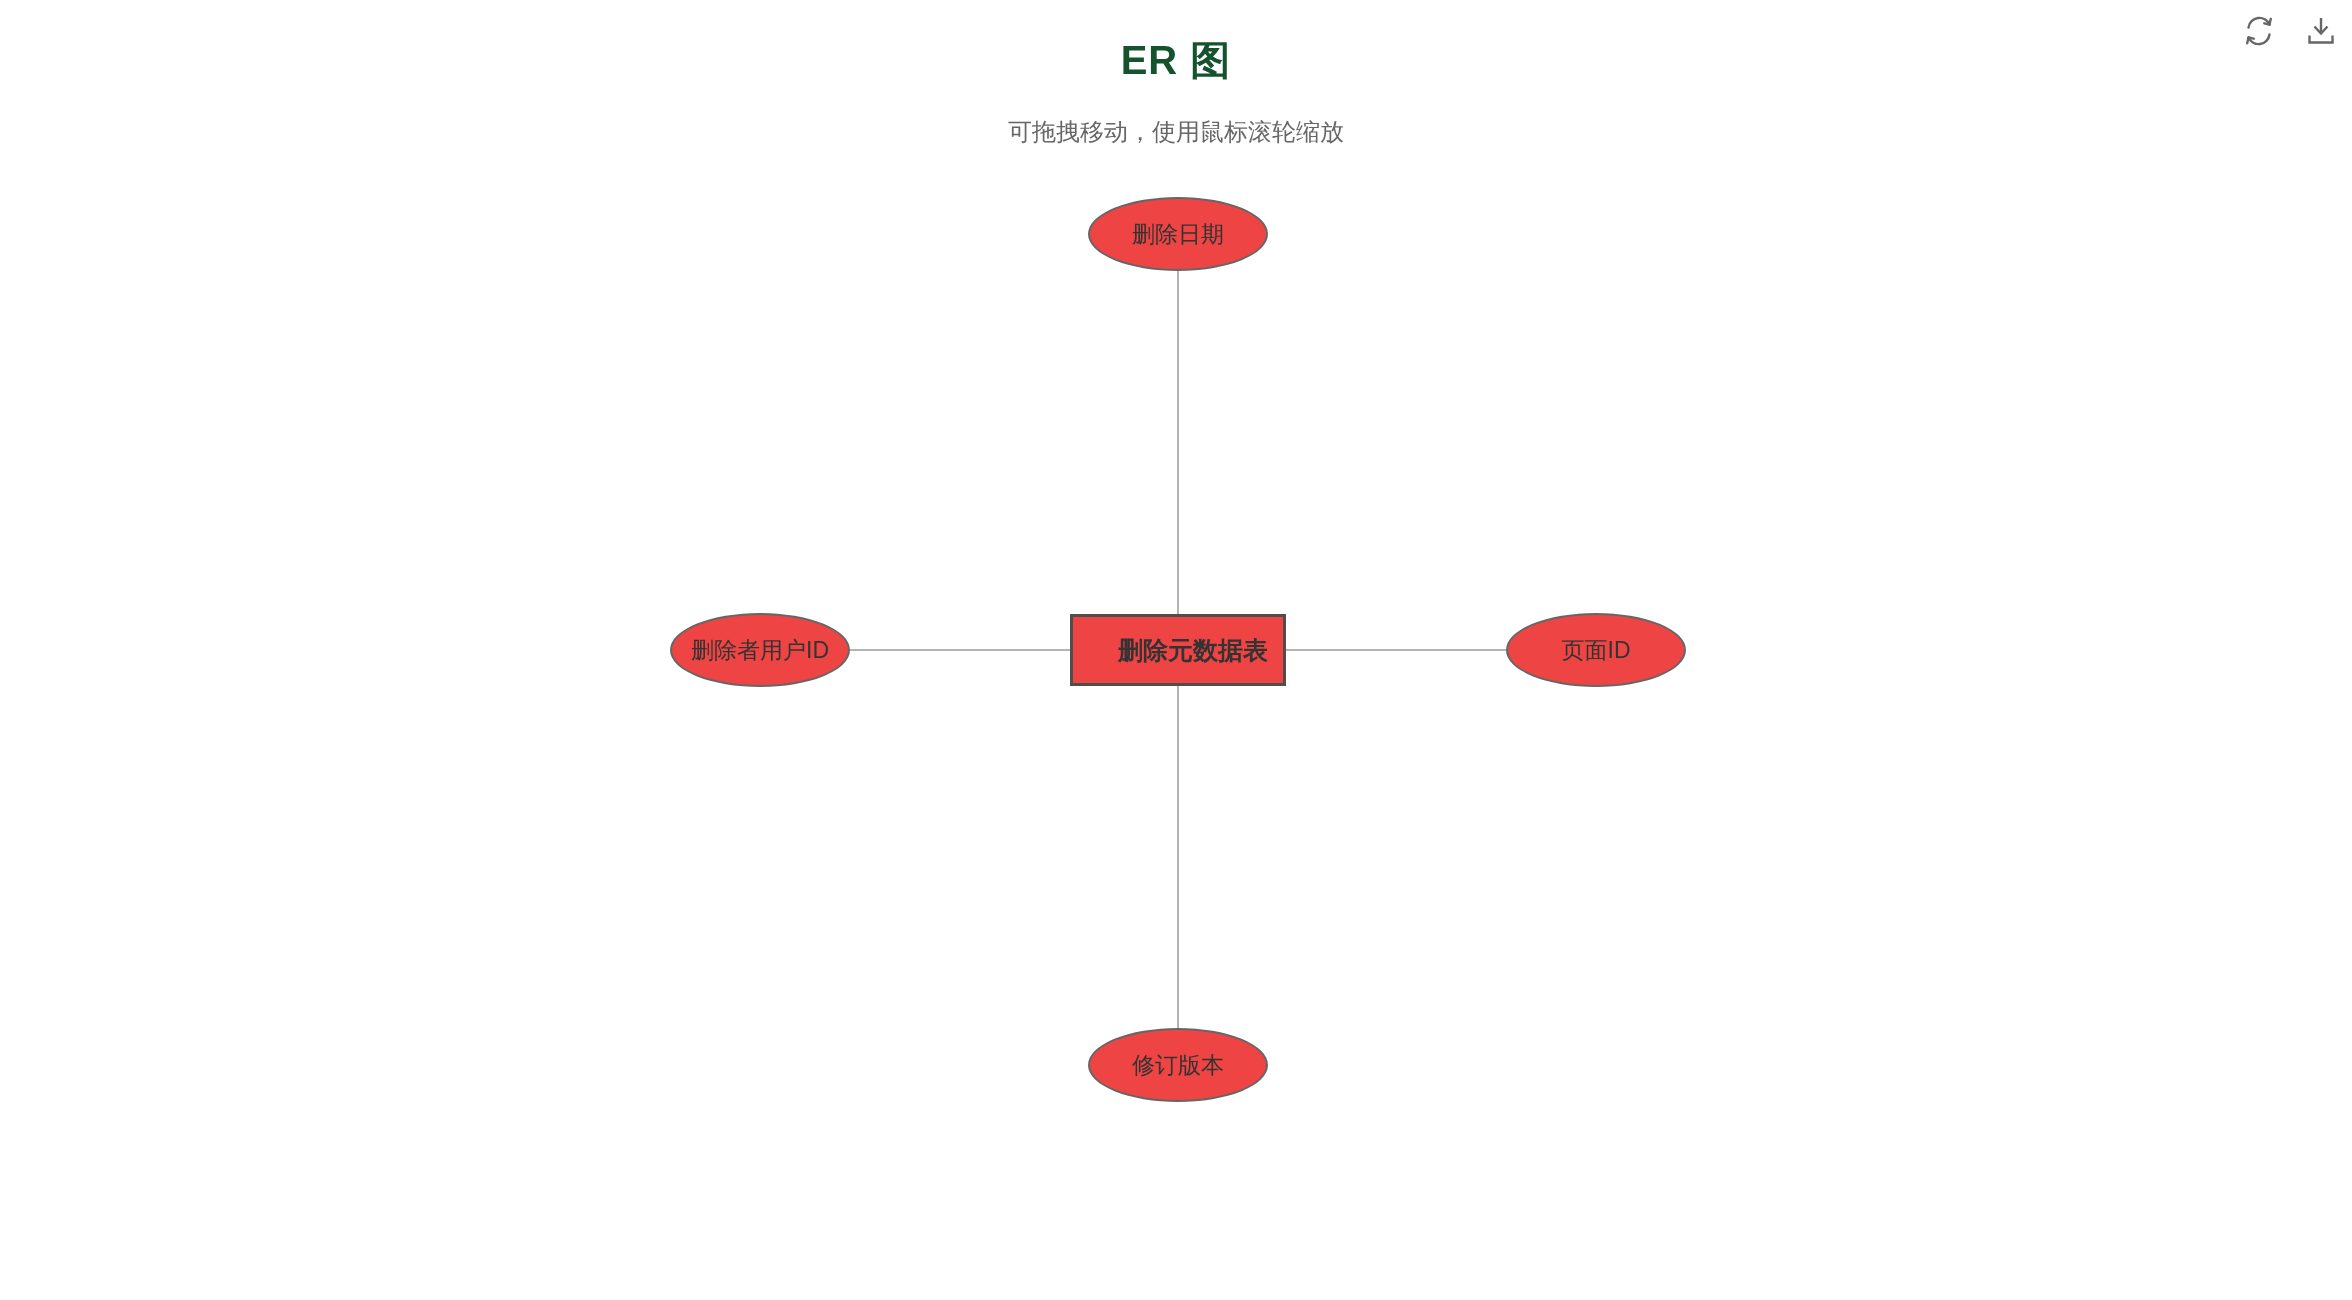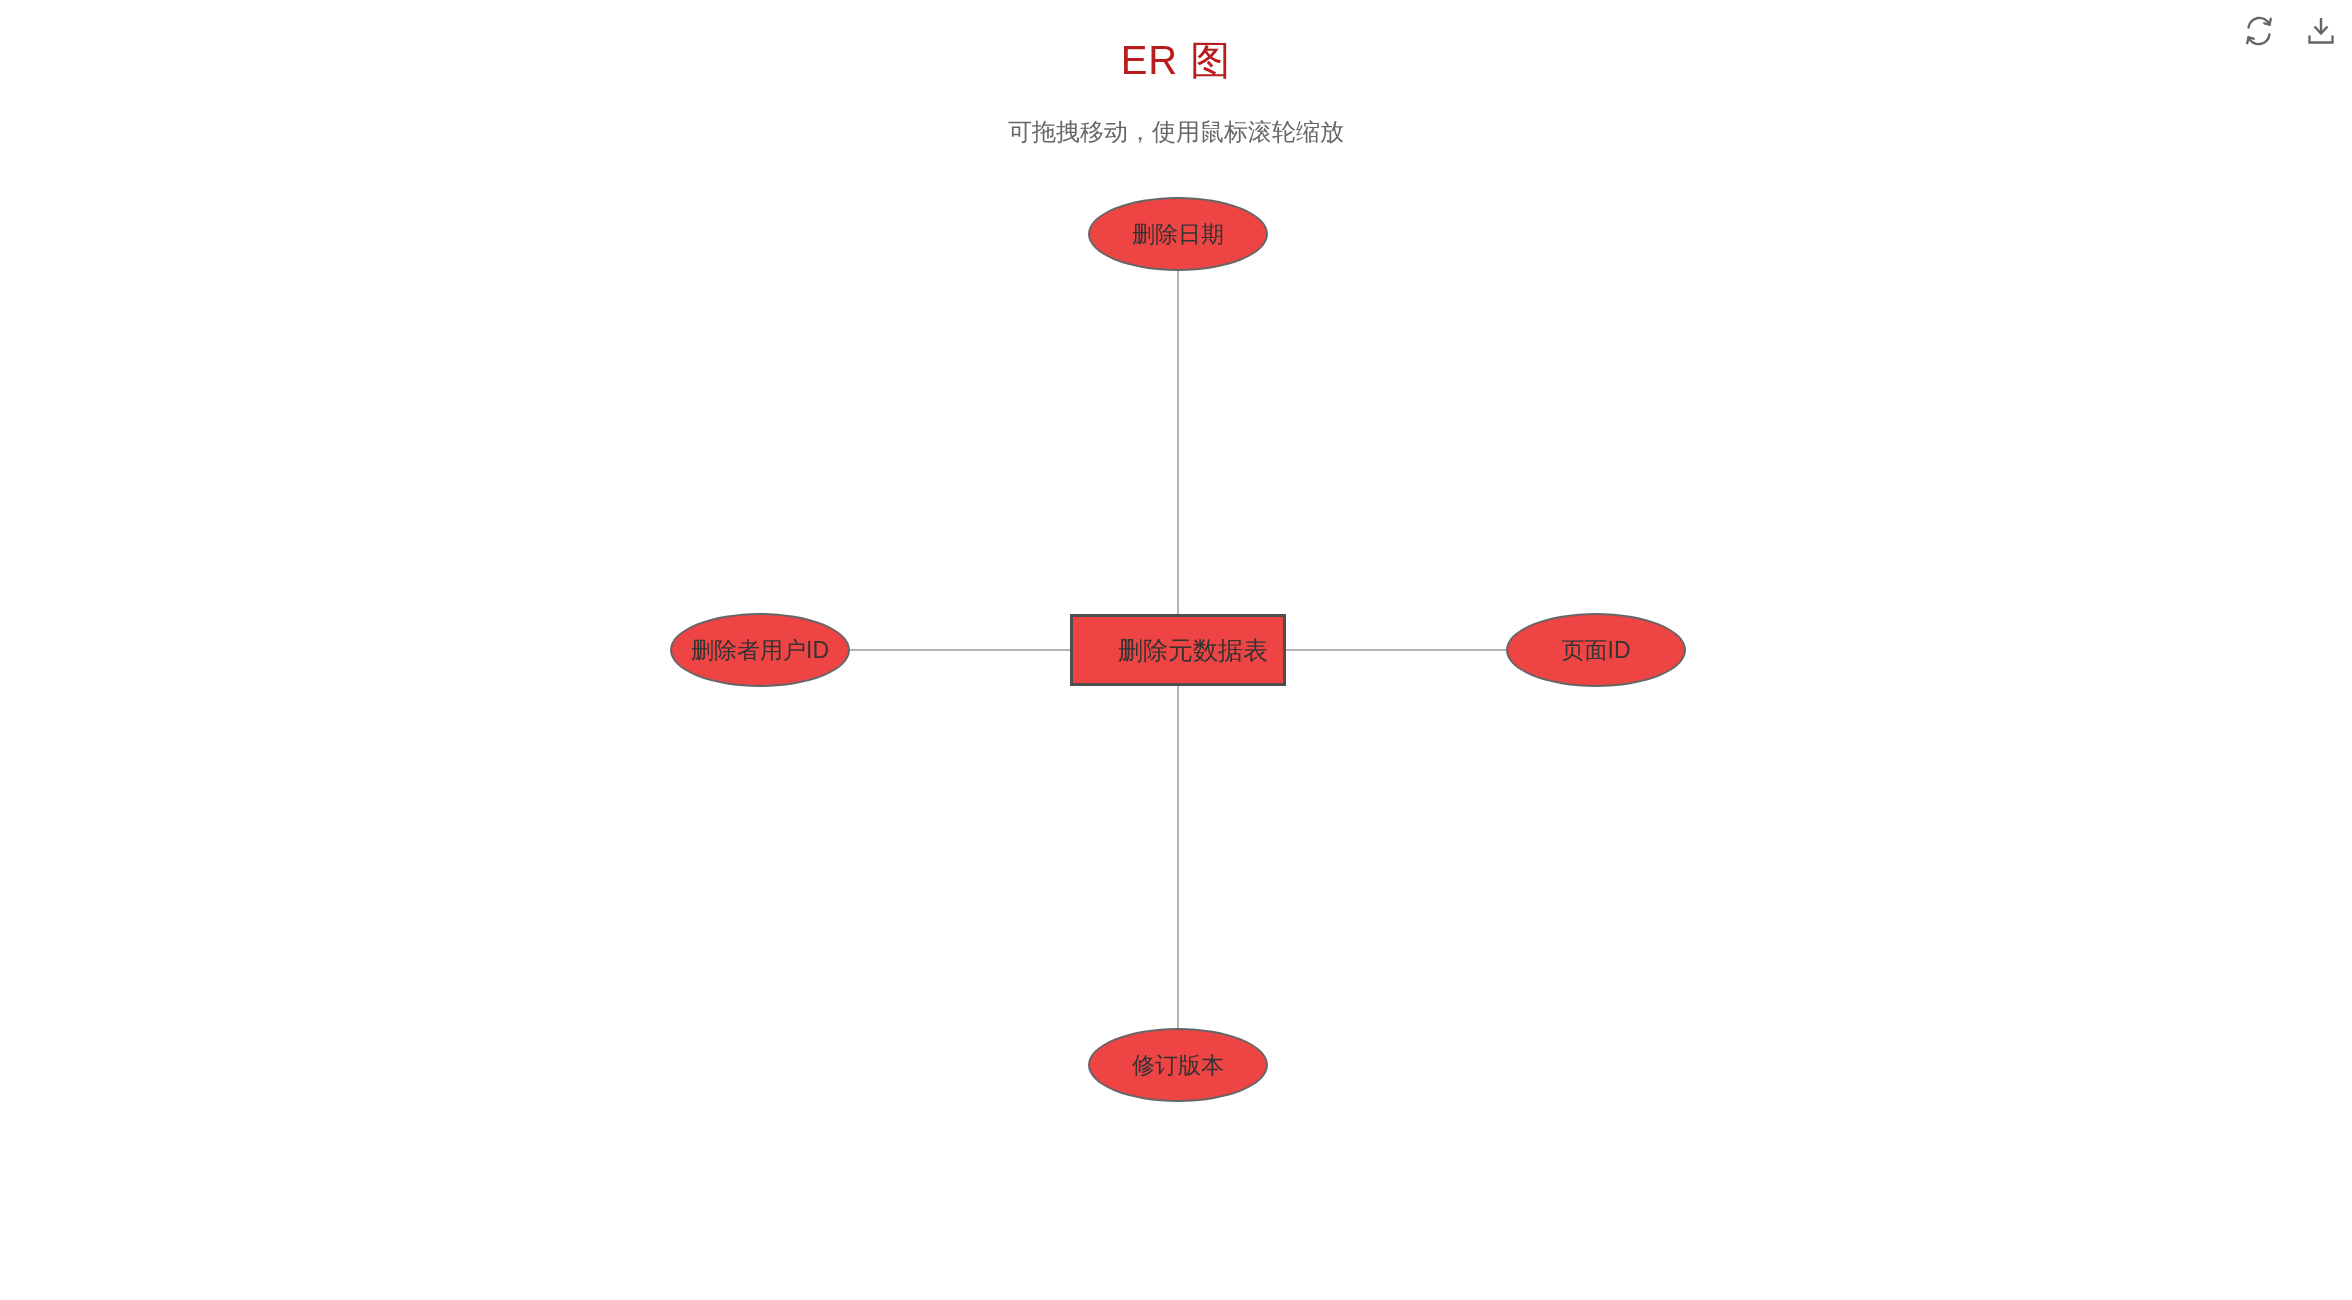--- a/index.html
+++ b/index.html
@@ -26,22 +26,22 @@
     pointer-events: none;
   }
   .title {
     margin: 0;
     position: absolute;
     top: 38px;
     left: 0;
     width: 100%;
     font-size: 40px;
     line-height: 44px;
-    font-weight: normal;
-    color: #b91c1c;
+    font-weight: bold;
+    color: #14532d;
     letter-spacing: 1px;
   }
   .subtitle {
     position: absolute;
     top: 98px;
     left: 0;
     width: 100%;
     font-size: 24px;
     line-height: 28px;
     color: #666666;
@@ -98,21 +98,21 @@
     text-align: center;
     cursor: grab;
   }
   .entity {
     left: 1070px;
     top: 614px;
     width: 216px;
     height: 72px;
     border: 3px solid #4e4e4e;
     font-size: 25px;
-    font-weight: normal;
+    font-weight: bold;
     padding-left: 30px;
   }
   .attr {
     width: 180px;
     height: 74px;
     border: 2px solid #666666;
     border-radius: 50%;
     font-size: 23px;
   }
   .attr-top    { left: 1088px; top: 197px;  }

